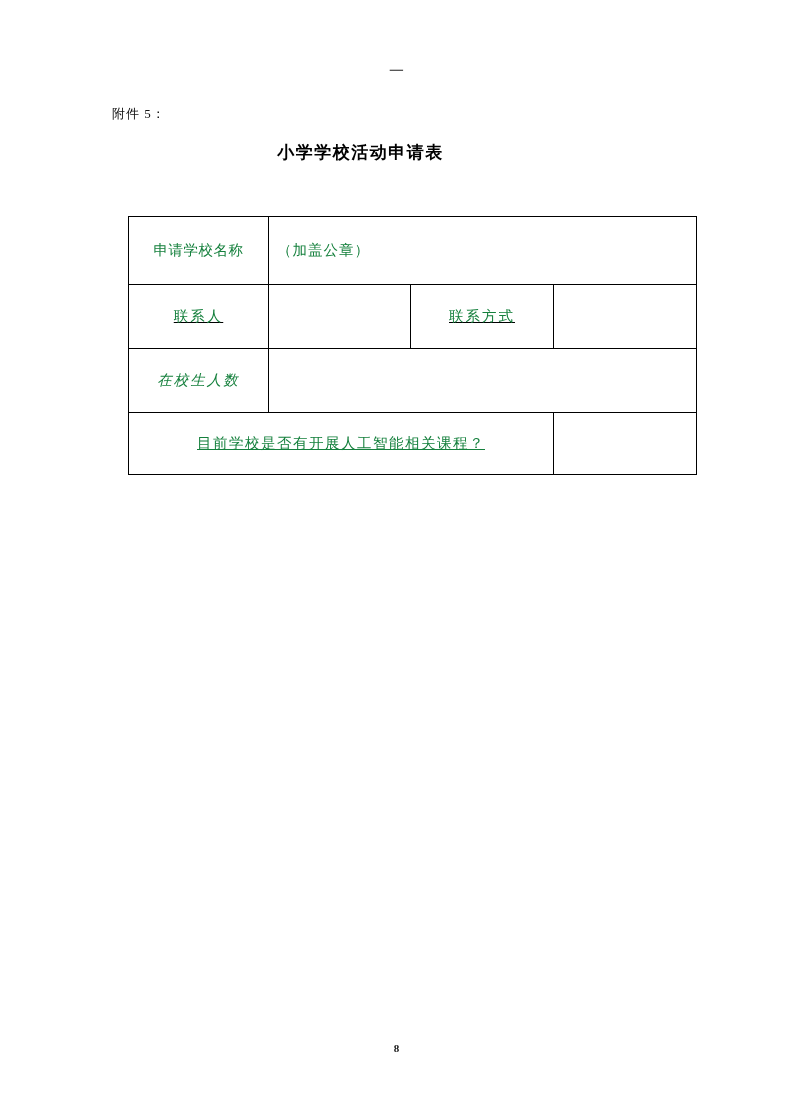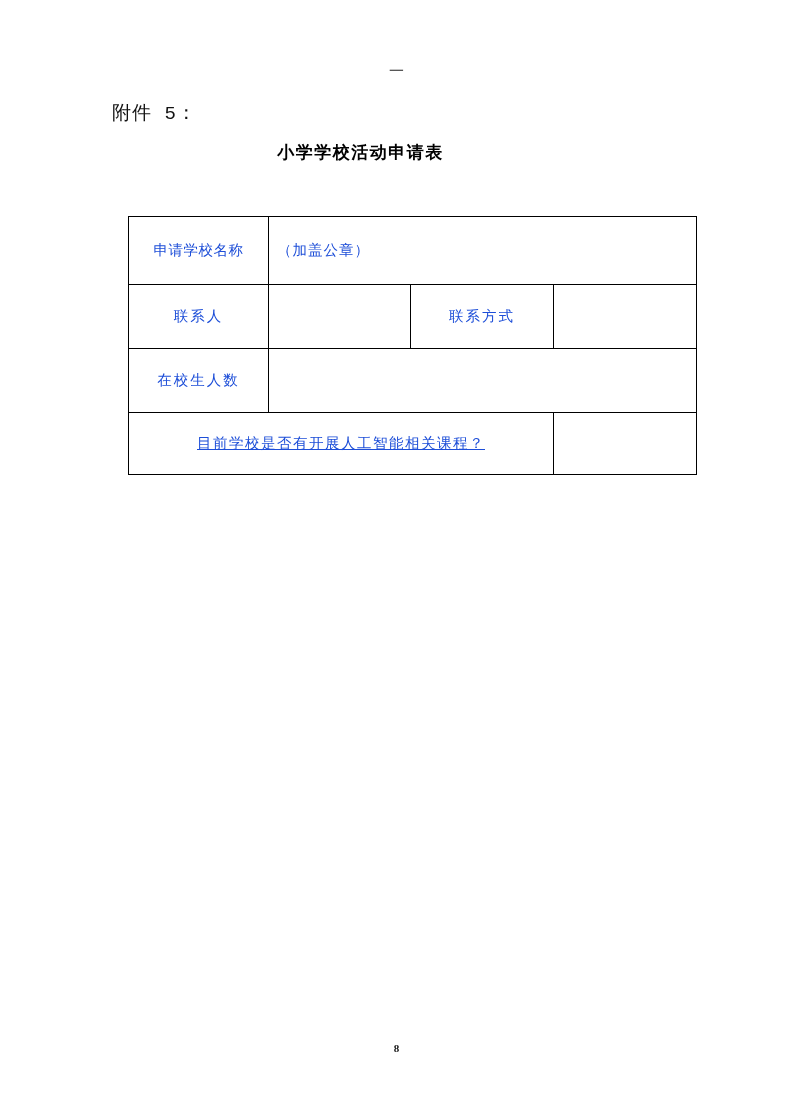--- a/index.html
+++ b/index.html
@@ -32,25 +32,25 @@
     text-align: center;
     font-size: 15px;
     letter-spacing: 0;
     line-height: 18px;
     color: #1a1a1a;
   }
   .attachment-label {
     position: absolute;
     left: 112px;
     top: 103px;
-    font-size: 19px;
+    font-size: 13px;
     line-height: 22px;
     letter-spacing: 1px;
     color: #111111;
-    font-family: Liberation Mono, monospace;
+    font-family: Liberation Serif, serif;
   }
   .doc-title {
     position: absolute;
     left: 0;
     top: 141px;
     width: 721px;
     text-align: center;
     font-size: 17px;
     font-weight: bold;
     letter-spacing: 1.5px;
@@ -62,44 +62,44 @@
     position: absolute;
     left: 128px;
     top: 216px;
     width: 568px;
     border-collapse: collapse;
     table-layout: fixed;
   }
   .form-table td {
     border: 1px solid #000000;
     font-size: 14.5px;
-    color: #1d4ed8;
+    color: #15803d;
     padding: 0 8px;
     vertical-align: middle;
     font-family: "Liberation Serif", "DejaVu Serif", serif;
   }
   .lbl {
     text-align: center;
     letter-spacing: 2px;
   }
   .lbl-tight {
     text-align: center;
     letter-spacing: 0.5px;
   }
   .val {
     text-align: left;
     letter-spacing: 1px;
   }
   .blank {
     background: #ffffff;
   }
   .r1 { height: 68px; }
-  .r2 { height: 64px; }
+  .r2 { height: 64px; text-decoration: underline; }
   .r3 { height: 64px; }
-  .r4 { height: 64px; }
+  .r4 { height: 64px; font-style: italic; }
   .r5 { height: 62px; }
   .q-cell {
     text-align: center;
     letter-spacing: 1.5px;
     font-size: 14.5px;
     text-decoration: underline;
   }
   .page-number {
     position: absolute;
     left: 0;

